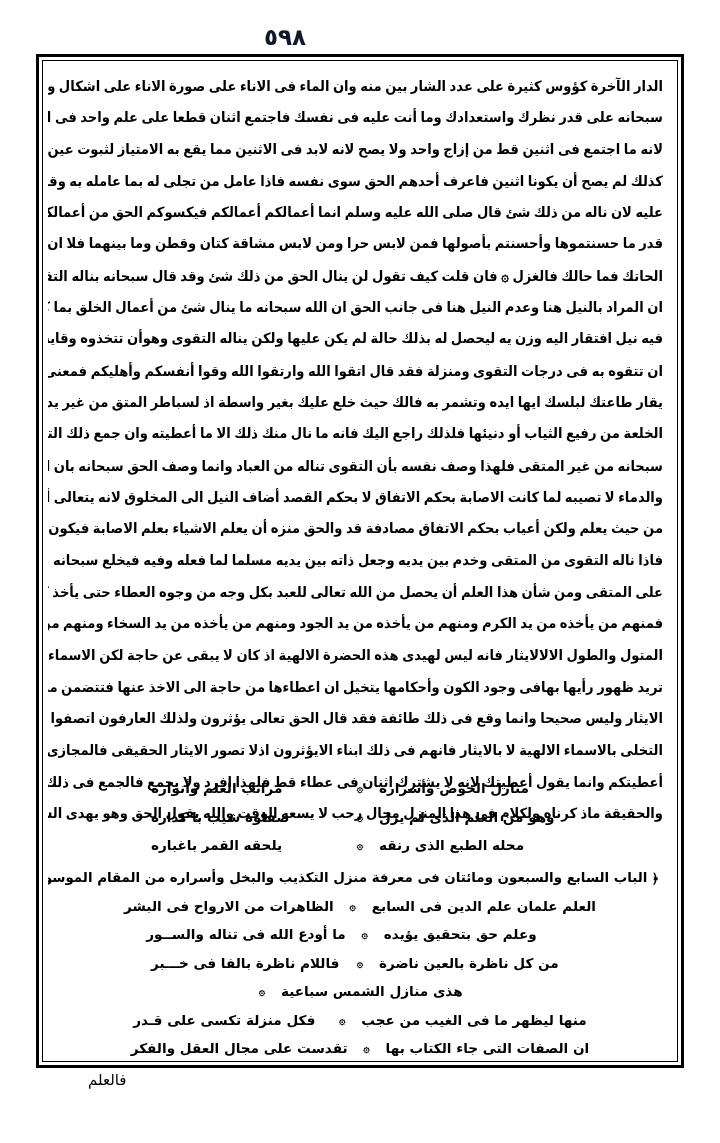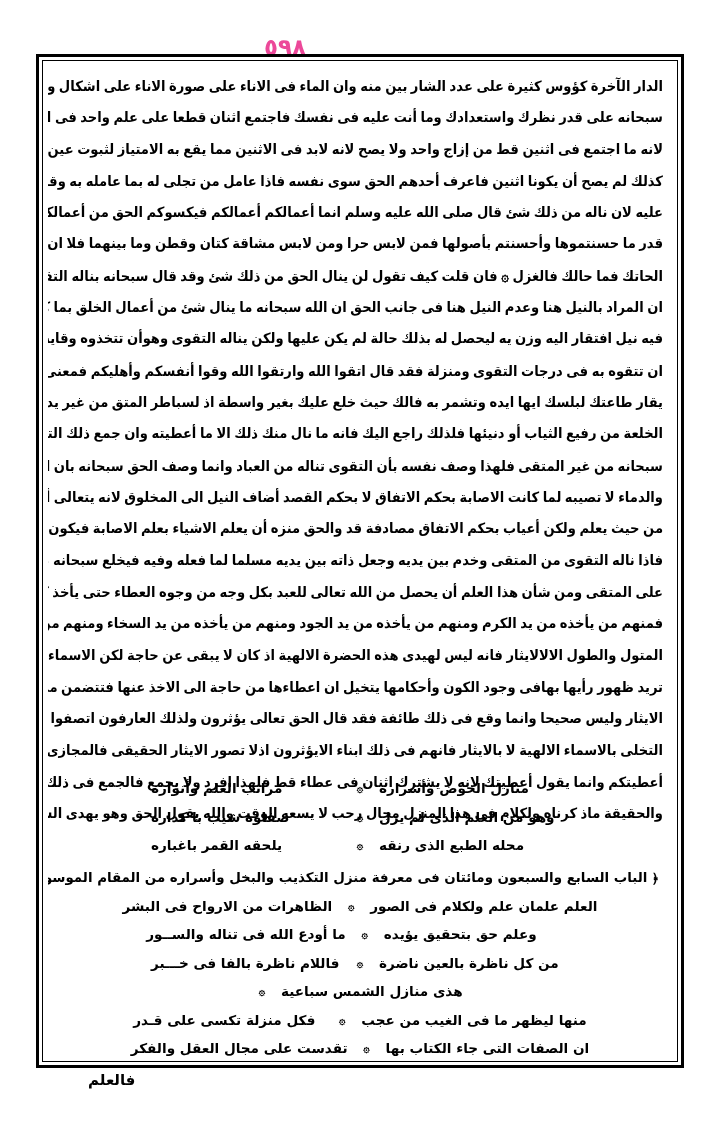--- a/index.html
+++ b/index.html
@@ -13,31 +13,31 @@
     height: 1143px;
     position: relative;
     overflow: hidden;
     font-family: "DejaVu Sans", sans-serif;
     color: #000000;
   }
 
   
   #page-number {
     position: absolute;
-    top: 36px;
+    top: 26px;
     left: 0;
     width: 720px;
     text-align: center;
     padding-right: 150px;
     box-sizing: border-box;
     font-size: 23px;
     font-weight: bold;
     letter-spacing: 1px;
     line-height: 1;
-    color: #ec4899;
+    color: #0f172a;
   }
 
   
   #frame-outer {
     position: absolute;
     top: 54px;
     left: 36px;
     width: 648px;
     height: 1014px;
     box-sizing: border-box;
@@ -133,21 +133,21 @@
   
   #catchword {
     position: absolute;
     top: 1073px;
     left: 0;
     width: 720px;
     text-align: left;
     padding-left: 88px;
     box-sizing: border-box;
     font-size: 15px;
-    font-weight: bold;
+    font-weight: normal;
     line-height: 1;
   }
 </style>
 </head>
 <body>
 
 <div id="page-number">٥٩٨</div>
 
 <div id="frame-outer"></div>
 <div id="frame-inner"></div>
@@ -198,21 +198,21 @@
         <span class="hemistich second">يلحقه القمر باغباره</span>
       </div>
     </div>
 
   <div class="chapter-heading">
     <span class="heading-orn">﴿</span><span>الباب السابع والسبعون ومائتان فى معرفة منزل التكذيب والبخل وأسراره من المقام الموسوى</span>
   </div>
 
   <div class="verse-block" id="verses-lower">
       <div class="verse-line">
-        <span class="hemistich first">العلم علمان علم ولكلام فى الصور</span>
+        <span class="hemistich first">العلم علمان علم الدين فى السابع</span>
         <span class="verse-sep">۞</span>
         <span class="hemistich second">الظاهرات من الارواح فى البشر</span>
       </div>
       <div class="verse-line">
         <span class="hemistich first">وعلم حق بتحقيق يؤيده</span>
         <span class="verse-sep">۞</span>
         <span class="hemistich second">ما أودع الله فى تناله والســور</span>
       </div>
       <div class="verse-line">
         <span class="hemistich first">من كل ناظرة بالعين ناضرة</span>

